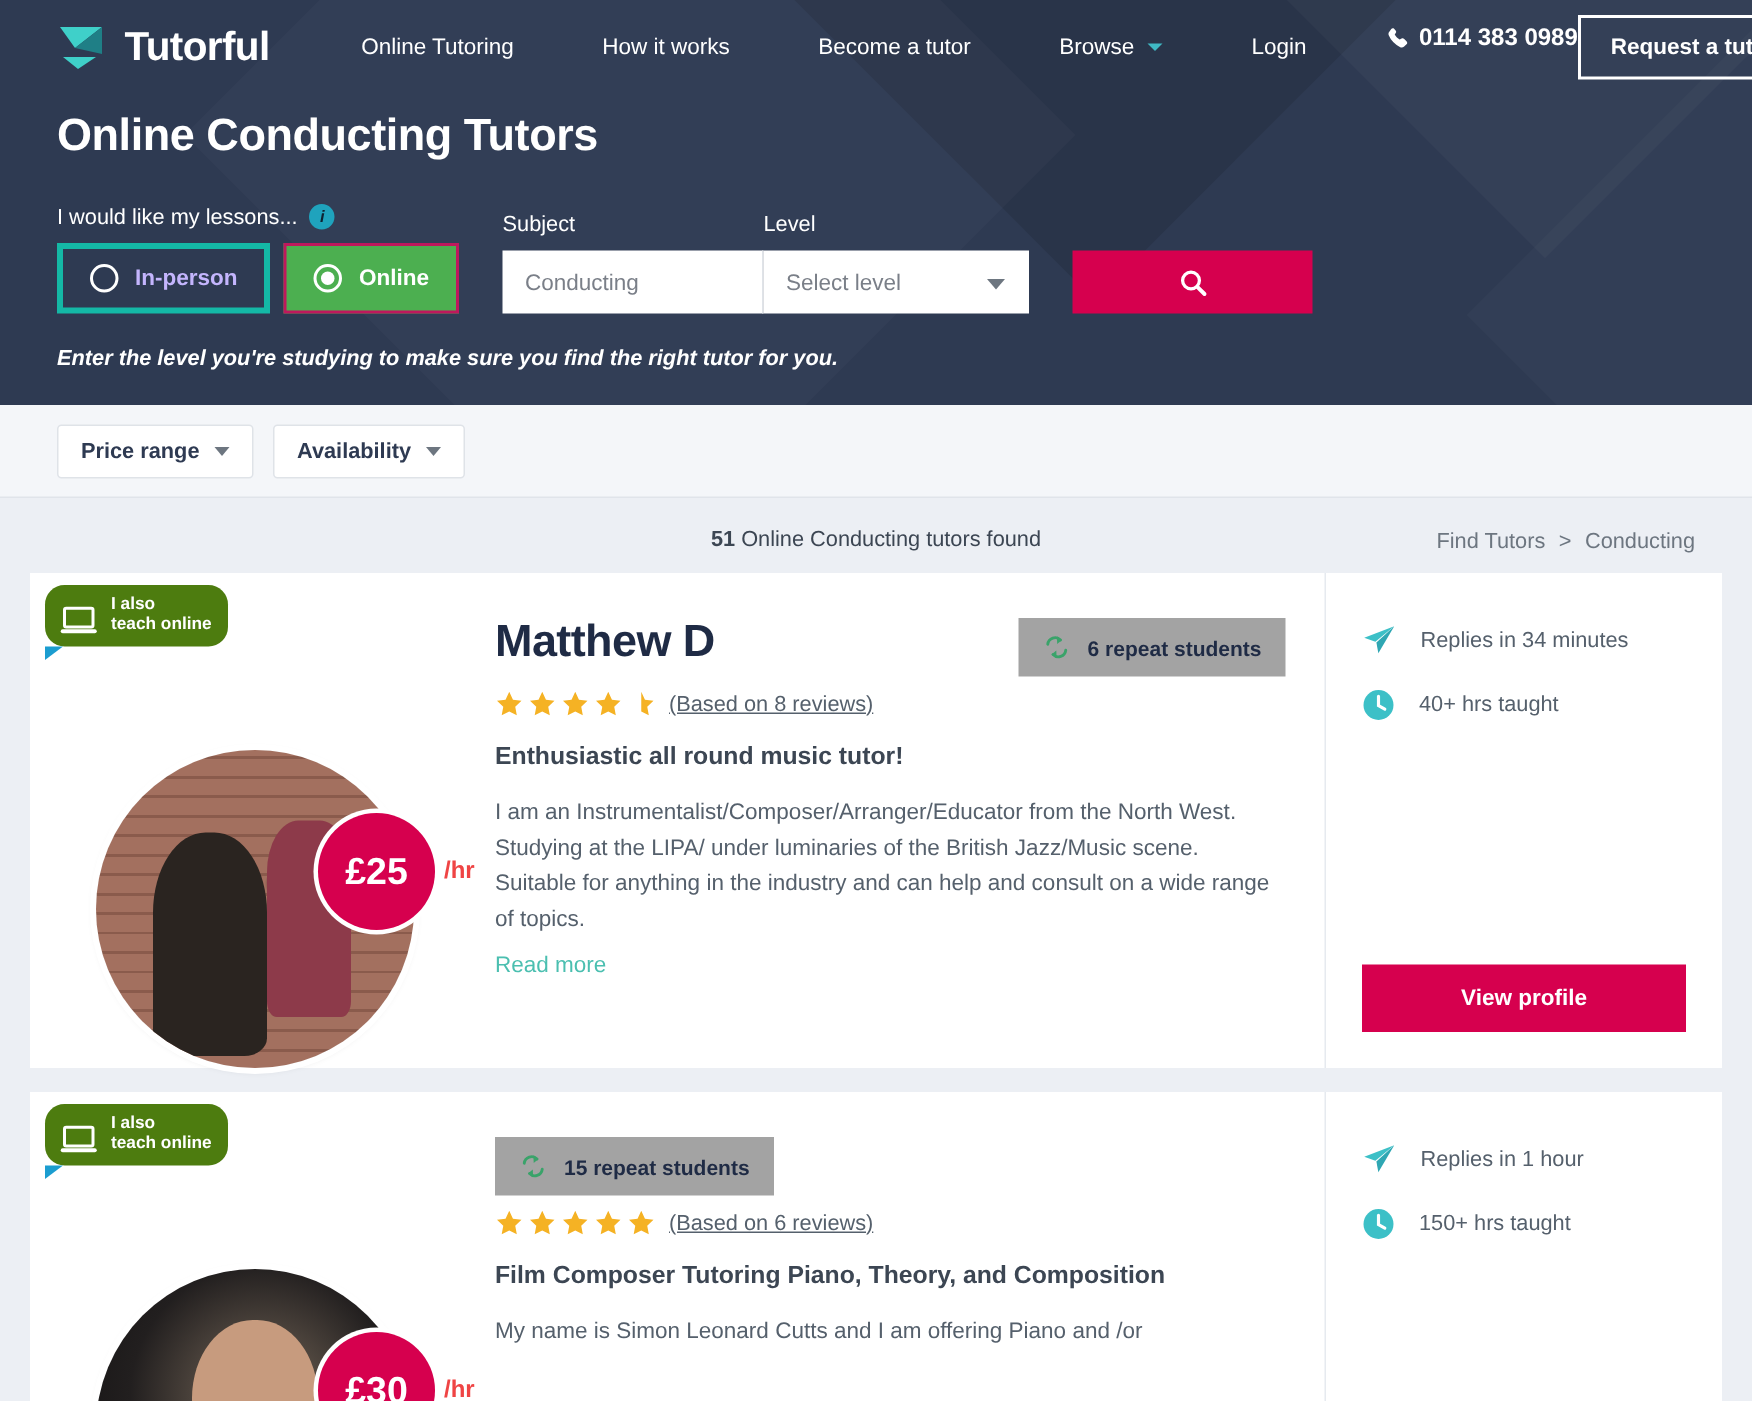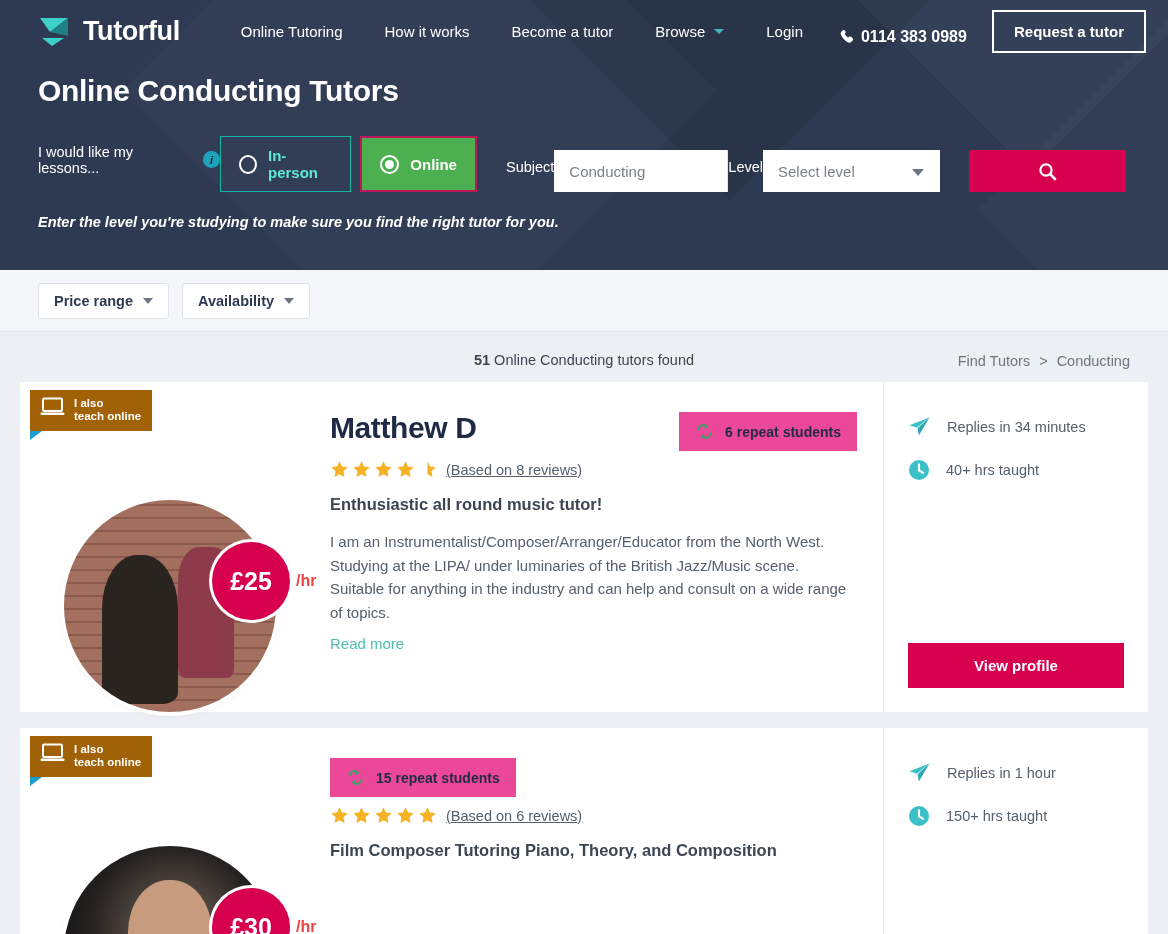--- a/index.html
+++ b/index.html
@@ -31,21 +31,21 @@
   .navbar {
     position: relative; z-index: 3;
     display: flex; align-items: center;
     height: 62px;
     padding: 0 22px 0 38px;
   }
   .logo { display: flex; align-items: center; gap: 9px; margin-right: 40px; }
   .logo-text {
     color: #fff; font-size: 27px; font-weight: bold; letter-spacing: -0.4px;
   }
-  .nav-links { display: flex; align-items: flex-end; gap: 0; flex: 1; }
+  .nav-links { display: flex; align-items: flex-start; gap: 17px; flex: 1; }
   .nav-link {
     color: #ffffff; font-size: 15px; text-decoration: none;
     padding: 6px 21px; white-space: nowrap; cursor: pointer;
   }
   .nav-link.has-caret { display: inline-flex; align-items: center; gap: 9px; }
   .caret {
     width: 0; height: 0;
     border-left: 5px solid transparent;
     border-right: 5px solid transparent;
     border-top: 5px solid #3fb8c4;
@@ -66,39 +66,39 @@
     cursor: pointer;
     white-space: nowrap;
   }
 
   .hero-body { position: relative; z-index: 3; padding: 12px 42px 0 38px; }
   .hero-title {
     color: #ffffff; font-size: 30px; font-weight: bold; letter-spacing: -0.3px;
   }
 
   .search-row { display: flex; align-items: flex-end; gap: 0; margin-top: 28px; }
-  .field-group { display: flex; flex-direction: row; }
+  .field-group { display: flex; flex-direction: column; }
   .field-label {
     color: #ffffff; font-size: 14.5px; margin-bottom: 9px;
     display: flex; align-items: center; gap: 8px;
   }
   .info-icon {
     width: 17px; height: 17px; border-radius: 50%;
     background: #1fa3bd; color: #0e2231;
     font-size: 11px; font-weight: bold;
     display: inline-flex; align-items: center; justify-content: center;
     font-style: italic; cursor: pointer;
   }
   .toggle-wrap { display: flex; gap: 9px; }
   .toggle {
     display: inline-flex; align-items: center; gap: 11px;
     padding: 10px 18px; cursor: pointer; font-size: 15px; font-weight: bold;
   }
   .toggle.inperson {
-    border: 1px solid #14b8a6; color: #5eead4; background: transparent;
+    border: 4px solid #14b8a6; color: #c4b5fd; background: transparent;
   }
   .toggle.online {
     background: #4caf50; color: #ffffff; border: 2px solid #be185d;
   }
   .radio {
     width: 19px; height: 19px; border-radius: 50%;
     border: 2px solid #ffffff;
     display: inline-flex; align-items: center; justify-content: center;
   }
   .radio.on::after {
@@ -176,24 +176,24 @@
   .cards { padding: 0 20px; }
   .card {
     position: relative;
     background: #ffffff;
     display: flex;
     margin-bottom: 16px;
     min-height: 330px;
   }
   .online-badge {
     position: absolute; left: 10px; top: 8px; z-index: 5;
-    background: #a16207; color: #ffffff;
+    background: #4d7c0f; color: #ffffff;
     padding: 7px 11px 8px 10px;
-    display: flex; align-items: flex-start; gap: 9px;
-    font-size: 11.5px; font-weight: bold; line-height: 1.15;
+    display: flex; align-items: flex-end; gap: 9px;
+    font-size: 11.5px; font-weight: bold; line-height: 1.15; border-radius: 13px;
   }
   .online-badge::after {
     content: ""; position: absolute; left: 0; bottom: -9px;
     border-left: 12px solid #1b9dd0;
     border-bottom: 9px solid transparent;
   }
   .card-photo-col {
     width: 300px; flex: 0 0 300px;
     display: flex; align-items: flex-end; justify-content: center;
     padding-top: 22px;
@@ -248,21 +248,21 @@
     color: #ef4444; font-size: 16px; font-weight: bold; z-index: 4;
   }
 
   .card-main { flex: 1; padding: 30px 26px 24px 10px; min-width: 0; }
   .name-row { display: flex; align-items: flex-start; gap: 16px; }
   .tutor-name {
     font-size: 30px; font-weight: bold; color: #1f2b45; letter-spacing: -0.4px;
     flex: 1; line-height: 1.05;
   }
   .repeat-pill {
-    background: #ec4899; color: #1f2b45;
+    background: #a3a3a3; color: #1f2b45;
     font-size: 14px; font-weight: bold;
     padding: 11px 16px;
     display: inline-flex; align-items: center; gap: 11px;
     white-space: nowrap;
   }
   .stars-row { display: flex; align-items: center; gap: 9px; margin-top: 9px; }
   .stars { display: flex; gap: 3px; }
   .reviews-link {
     font-size: 14.5px; color: #55606c; text-decoration: underline; cursor: pointer;
   }
@@ -549,20 +549,21 @@
               <path d="M10 1.2l2.6 5.6 6 .8-4.4 4.2 1.1 6L10 15l-5.3 2.8 1.1-6L1.4 7.6l6-.8z" fill="#f5b224"></path>
             </svg>
           <svg width="19" height="19" viewBox="0 0 20 20">
               <path d="M10 1.2l2.6 5.6 6 .8-4.4 4.2 1.1 6L10 15l-5.3 2.8 1.1-6L1.4 7.6l6-.8z" fill="#f5b224"></path>
             </svg>
         </span>
         <a class="reviews-link">(Based on 6 reviews)</a>
       </div>
 
       <div class="headline">Film Composer Tutoring Piano, Theory, and Composition</div>
+      <div class="bio">My name is Simon Leonard Cutts and I am offering Piano and /or</div>
     </div>
 
     <div class="card-side">
       <div class="side-item">
         <span class="icon">
           <svg width="23" height="21" viewBox="0 0 23 21">
             <path d="M21.5 1.5 1.5 9.2l7.4 2.6z" fill="#3cc0c7"></path>
             <path d="M21.5 1.5 9.6 12.3l1.3 7.2z" fill="#2fa7b3"></path>
           </svg>
         </span>

